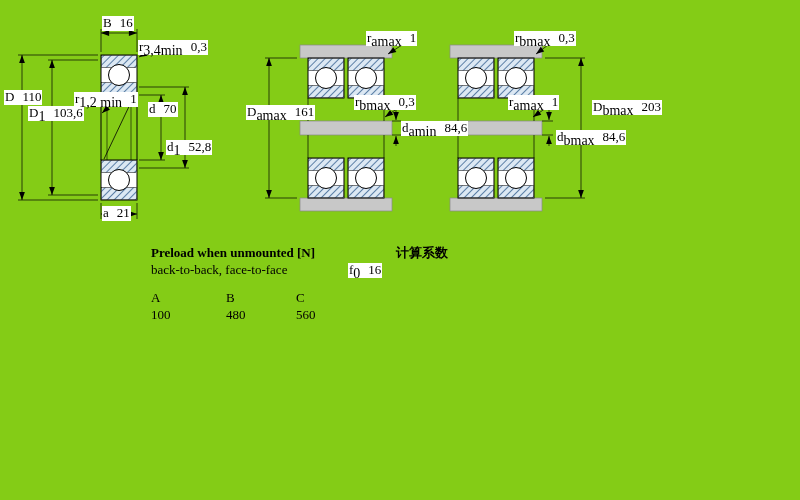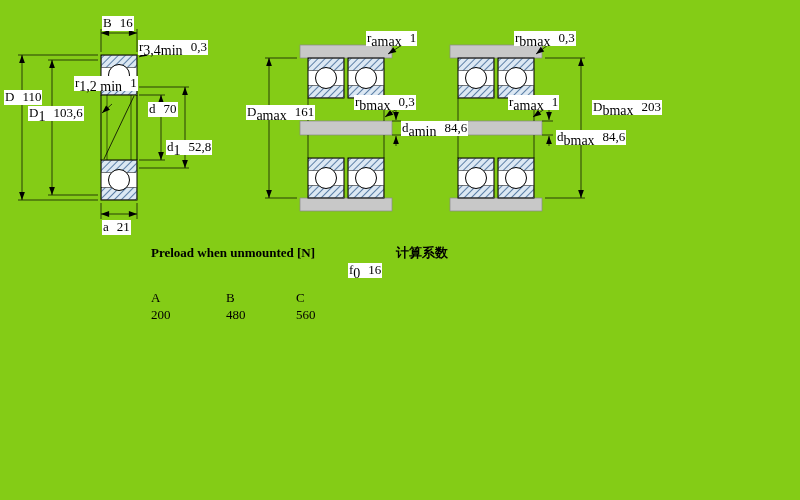--- a/index.html
+++ b/index.html
@@ -138,30 +138,30 @@
   </div>
   <div class="dim" style="left:138px;top:40px">
     <span>r</span><sub>3,4min</sub><span class="val">0,3</span>
   </div>
   <div class="dim" style="left:4px;top:90px">
     <span>D</span><sub></sub><span class="val">110</span>
   </div>
   <div class="dim" style="left:28px;top:106px">
     <span>D</span><sub>1</sub><span class="val">103,6</span>
   </div>
-  <div class="dim" style="left:74px;top:76px">
+  <div class="dim" style="left:74px;top:92px">
     <span>r</span><sub>1,2 min</sub><span class="val">1</span>
   </div>
   <div class="dim" style="left:148px;top:102px">
     <span>d</span><sub></sub><span class="val">70</span>
   </div>
   <div class="dim" style="left:166px;top:140px">
     <span>d</span><sub>1</sub><span class="val">52,8</span>
   </div>
-  <div class="dim" style="left:102px;top:220px">
+  <div class="dim" style="left:102px;top:206px">
     <span>a</span><sub></sub><span class="val">21</span>
   </div>
 
   <div class="dim" style="left:366px;top:31px">
     <span>r</span><sub>amax</sub><span class="val">1</span>
   </div>
   <div class="dim" style="left:246px;top:105px">
     <span>D</span><sub>amax</sub><span class="val">161</span>
   </div>
   <div class="dim" style="left:354px;top:95px">
@@ -178,25 +178,26 @@
     <span>r</span><sub>amax</sub><span class="val">1</span>
   </div>
   <div class="dim" style="left:592px;top:100px">
     <span>D</span><sub>bmax</sub><span class="val">203</span>
   </div>
   <div class="dim" style="left:556px;top:130px">
     <span>d</span><sub>bmax</sub><span class="val">84,6</span>
   </div>
 
   <div class="txt b" style="left:103px;top:246px">Preload when unmounted [N]</div>
+  <div class="txt" style="left:103px;top:263px">back-to-back, face-to-face</div>
 
   <div class="txt" style="left:103px;top:291px">A</div>
   <div class="txt" style="left:178px;top:291px">B</div>
   <div class="txt" style="left:248px;top:291px">C</div>
-  <div class="txt" style="left:103px;top:308px">200</div>
+  <div class="txt" style="left:103px;top:308px">100</div>
   <div class="txt" style="left:178px;top:308px">480</div>
   <div class="txt" style="left:248px;top:308px">560</div>
 
   <div class="txt b" style="left:348px;top:246px">计算系数</div>
   <div class="dim" style="left:348px;top:263px">
     <span>f</span><sub>0</sub><span class="val">16</span>
   </div>
 
 </div>
 

